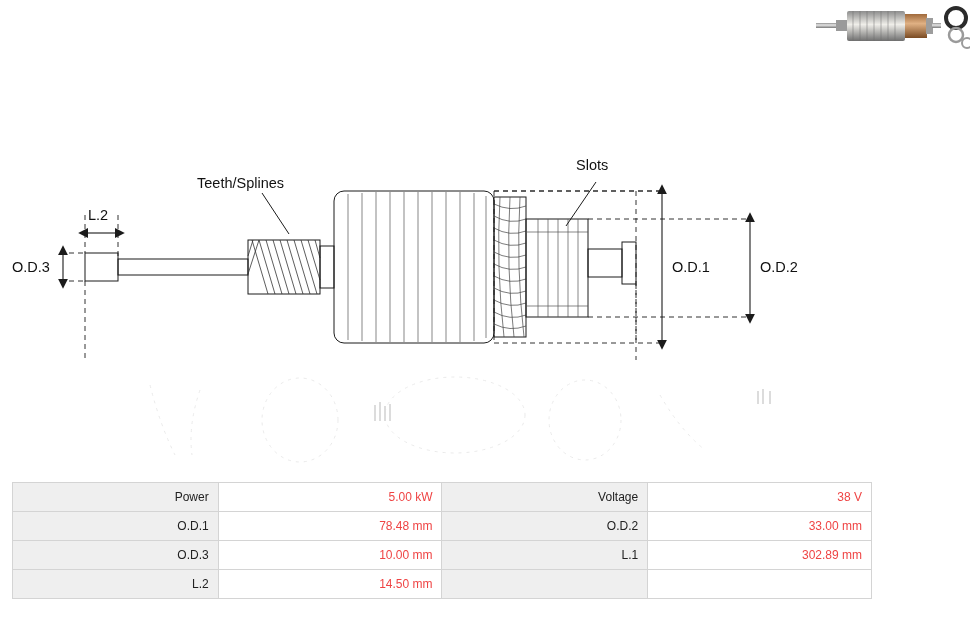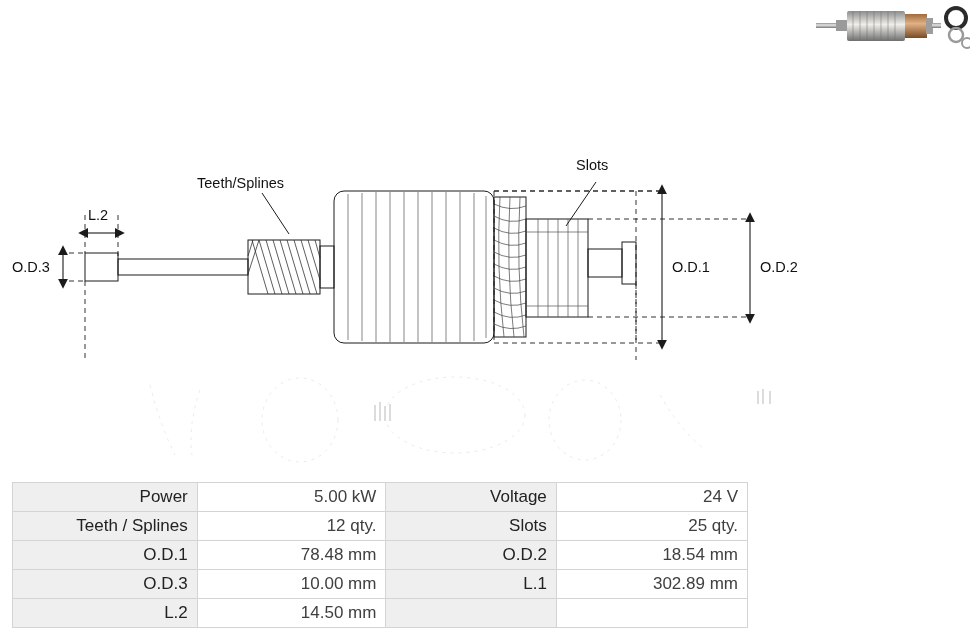--- a/index.html
+++ b/index.html
@@ -40,40 +40,40 @@
     left: 0;
     top: 375px;
     width: 976px;
     height: 100px;
     opacity: 0.30;
   }
   .spec-table {
     position: absolute;
     left: 12px;
     top: 482px;
-    width: 736px;
+    width: 860px;
     border-collapse: collapse;
-    font-size: 17px;
+    font-size: 12px;
   }
   .spec-table td {
     height: 28px;
     padding: 0 9px;
     border: 1px solid #d4d4d4;
     white-space: nowrap;
   }
   .spec-table td.label {
     background: #efefef;
     text-align: right;
     color: #222;
     width: 185px;
   }
   .spec-table td.value {
     background: #ffffff;
     text-align: right;
-    color: #404040;
+    color: #ef4444;
     width: 203px;
   }
   .spec-table td.empty {
     background: #efefef;
   }
   .spec-table td.empty-val {
     background: #ffffff;
   }
   svg text {
     font-family: "Liberation Sans", sans-serif;
@@ -268,33 +268,27 @@
       <rect x="769" y="16" width="2" height="13"></rect>
     </g>
   </svg>
 
   <table class="spec-table">
     <tbody>
       <tr>
         <td class="label">Power</td>
         <td class="value">5.00 kW</td>
         <td class="label">Voltage</td>
-        <td class="value">24 V</td>
-      </tr>
-      <tr>
-        <td class="label">Teeth / Splines</td>
-        <td class="value">12 qty.</td>
-        <td class="label">Slots</td>
-        <td class="value">25 qty.</td>
+        <td class="value">38 V</td>
       </tr>
       <tr>
         <td class="label">O.D.1</td>
         <td class="value">78.48 mm</td>
         <td class="label">O.D.2</td>
-        <td class="value">18.54 mm</td>
+        <td class="value">33.00 mm</td>
       </tr>
       <tr>
         <td class="label">O.D.3</td>
         <td class="value">10.00 mm</td>
         <td class="label">L.1</td>
         <td class="value">302.89 mm</td>
       </tr>
       <tr>
         <td class="label">L.2</td>
         <td class="value">14.50 mm</td>

